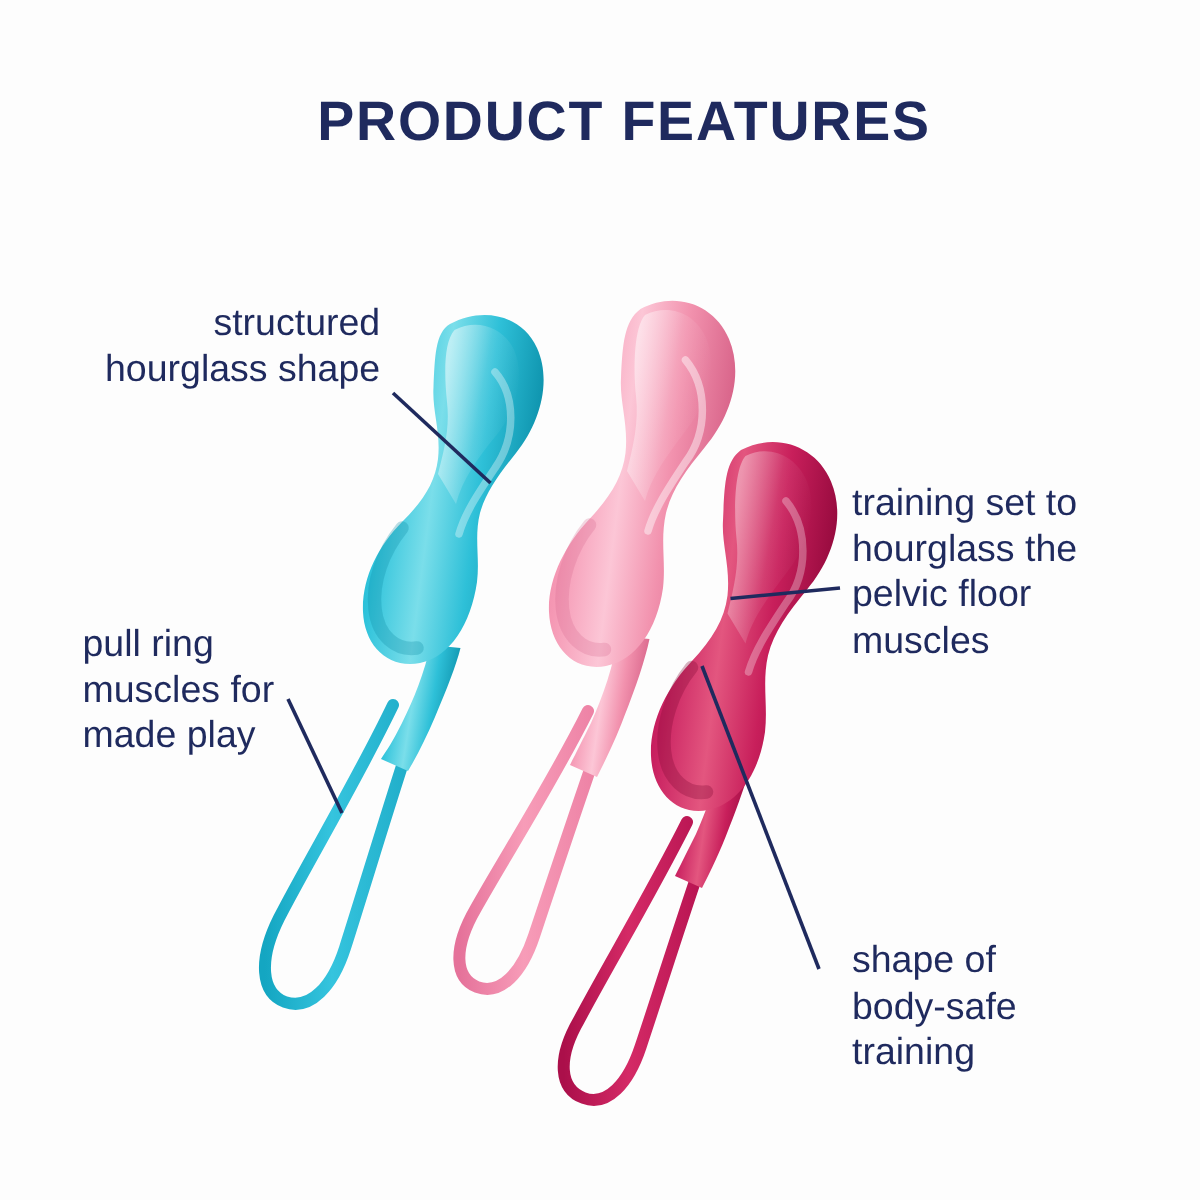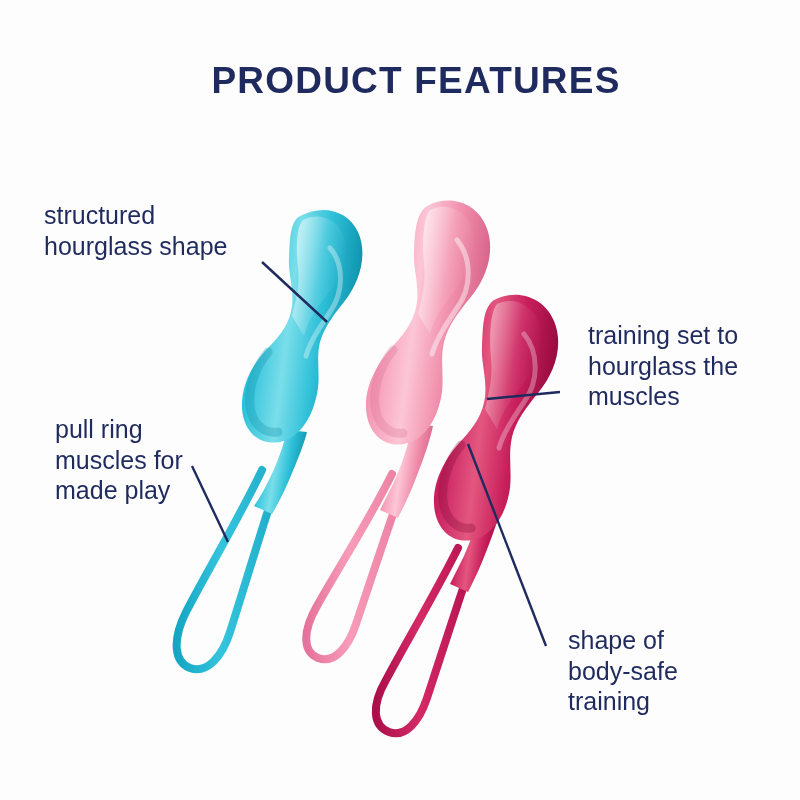--- a/index.html
+++ b/index.html
@@ -39,23 +39,23 @@
     color: #1f2a5e;
     font-family: "Liberation Sans", sans-serif;
     font-size: 25px;
     line-height: 1.22;
     font-weight: 400;
     white-space: nowrap;
   }
   .callout.left  { text-align: left; }
   .callout.right { text-align: left; }
 
-  #callout-hourglass { left: 44px;  top: 200px; }
+  #callout-hourglass { left: 70px;  top: 200px; text-align: right; }
   #callout-pullring  { left: 55px;  top: 414px; }
-  #callout-training  { left: 568px; top: 320px; margin-left: 20px; }
+  #callout-training  { left: 568px; top: 320px; }
   #callout-silicone  { left: 568px; top: 625px; }
 
   
   #artwork {
     position: absolute;
     left: 0;
     top: 0;
     width: 800px;
     height: 800px;
   }
@@ -243,20 +243,21 @@
 
   <div class="callout left" id="callout-pullring">
     <div>pull ring</div>
     <div>muscles for</div>
     <div>made play</div>
   </div>
 
   <div class="callout right" id="callout-training">
     <div>training set to</div>
     <div>hourglass the</div>
+    <div>pelvic floor</div>
     <div>muscles</div>
   </div>
 
   <div class="callout right" id="callout-silicone">
     <div>shape of</div>
     <div>body-safe</div>
     <div>training</div>
   </div>
 
 </div>

